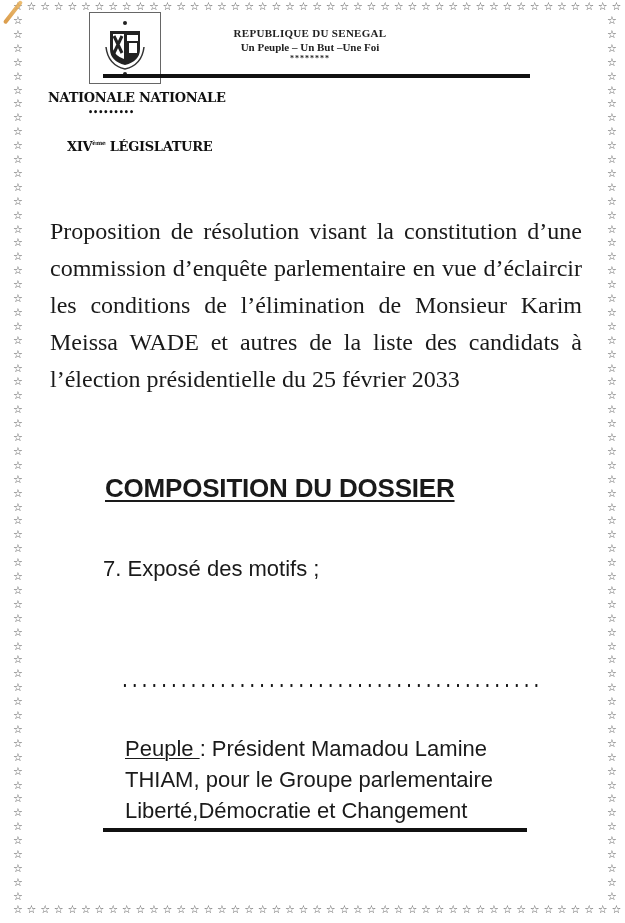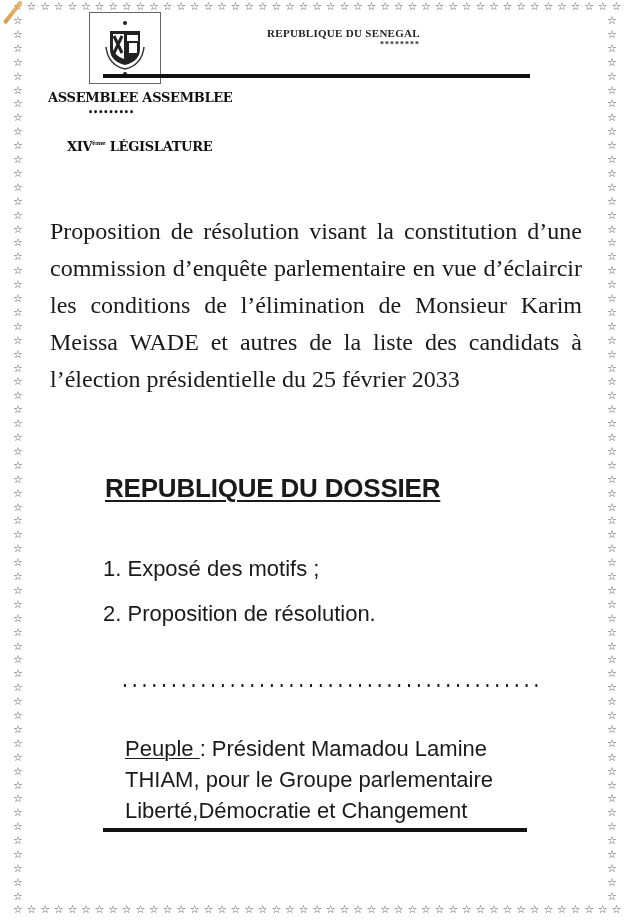--- a/index.html
+++ b/index.html
@@ -13,21 +13,21 @@
       position: absolute; left: 20px; top: 0px; width: 4px; height: 28px;
       background: linear-gradient(#e9b25a, #d48a2b); transform: rotate(38deg); transform-origin: top left;
       opacity: 0.85; border-radius: 2px;
     }
     .logo-box {
       position: absolute; left: 89px; top: 12px; width: 70px; height: 70px;
       border: 1px solid #666; background: #fff;
     }
     .logo-box svg { position: absolute; left: 12px; top: 6px; }
     .republic {
-      position: absolute; left: 200px; top: 26px; width: 220px; text-align: right;
+      position: absolute; left: 200px; top: 26px; width: 220px; text-align: center;
       font-family: "Liberation Serif", serif; font-weight: bold; color: #222;
     }
     .republic .r1 { font-size: 11px; letter-spacing: 0.3px; line-height: 14px; }
     .republic .r2 { font-size: 11px; line-height: 14px; }
     .republic .r3 { font-size: 8px; line-height: 10px; letter-spacing: 1px; }
     .rule-top { position: absolute; left: 103px; top: 74px; width: 427px; height: 4px; background: #111; }
     .rule-bottom { position: absolute; left: 103px; top: 828px; width: 424px; height: 4px; background: #111; }
     .assembly {
       position: absolute; left: 48px; top: 90px; font-family: "DejaVu Serif", serif; font-weight: bold;
       font-size: 13px; color: #111; letter-spacing: -0.3px;
@@ -298,32 +298,32 @@
     <path d="M12 17 L20 34 M20 17 L12 34" stroke="#222" stroke-width="3"></path>
     <rect x="25" y="16" width="11" height="6" fill="#fff"></rect>
     <rect x="27" y="24" width="8" height="10" fill="#fff"></rect>
     <path d="M4 28 Q6 46 23 50 Q40 46 42 28" stroke="#333" stroke-width="1.5" fill="none"></path>
     <circle cx="23" cy="55" r="2" fill="#222"></circle>
   </svg>
 </div>
 
 <div class="republic">
   <div class="r1">REPUBLIQUE DU SENEGAL</div>
+  <div class="r2">Un Peuple – Un But –Une Foi</div>
   <div class="r3">********</div>
 </div>
 <div class="rule-top"></div>
 
-<div class="assembly">ASSEMBLEE ASSEMBLEE</div>
+<div class="assembly">NATIONALE NATIONALE</div>
 <div class="assembly-dots">•••••••••</div>
 <div class="legislature"><span>XIV</span><sup>ème</sup> <span>LÉGISLATURE</span></div>
 
 <div class="intro">Proposition de résolution visant la constitution d’une commission d’enquête parlementaire en vue d’éclaircir les conditions de l’élimination de Monsieur Karim Meissa WADE et autres de la liste des candidats à l’élection présidentielle du 25 février 2033</div>
 
-<div class="dossier-title">REPUBLIQUE DU DOSSIER</div>
+<div class="dossier-title">COMPOSITION DU DOSSIER</div>
 <ul class="dossier-list">
-  <li>1. Exposé des motifs ;</li>
-  <li>2. Proposition de résolution.</li>
+  <li>7. Exposé des motifs ;</li>
 </ul>
 
 <div class="dots-line"></div>
 
 <div class="author"><span class="label">Peuple </span><span>: Président Mamadou Lamine THIAM, pour le Groupe parlementaire Liberté,Démocratie et Changement</span></div>
 <div class="rule-bottom"></div>
 
 </body></html>

